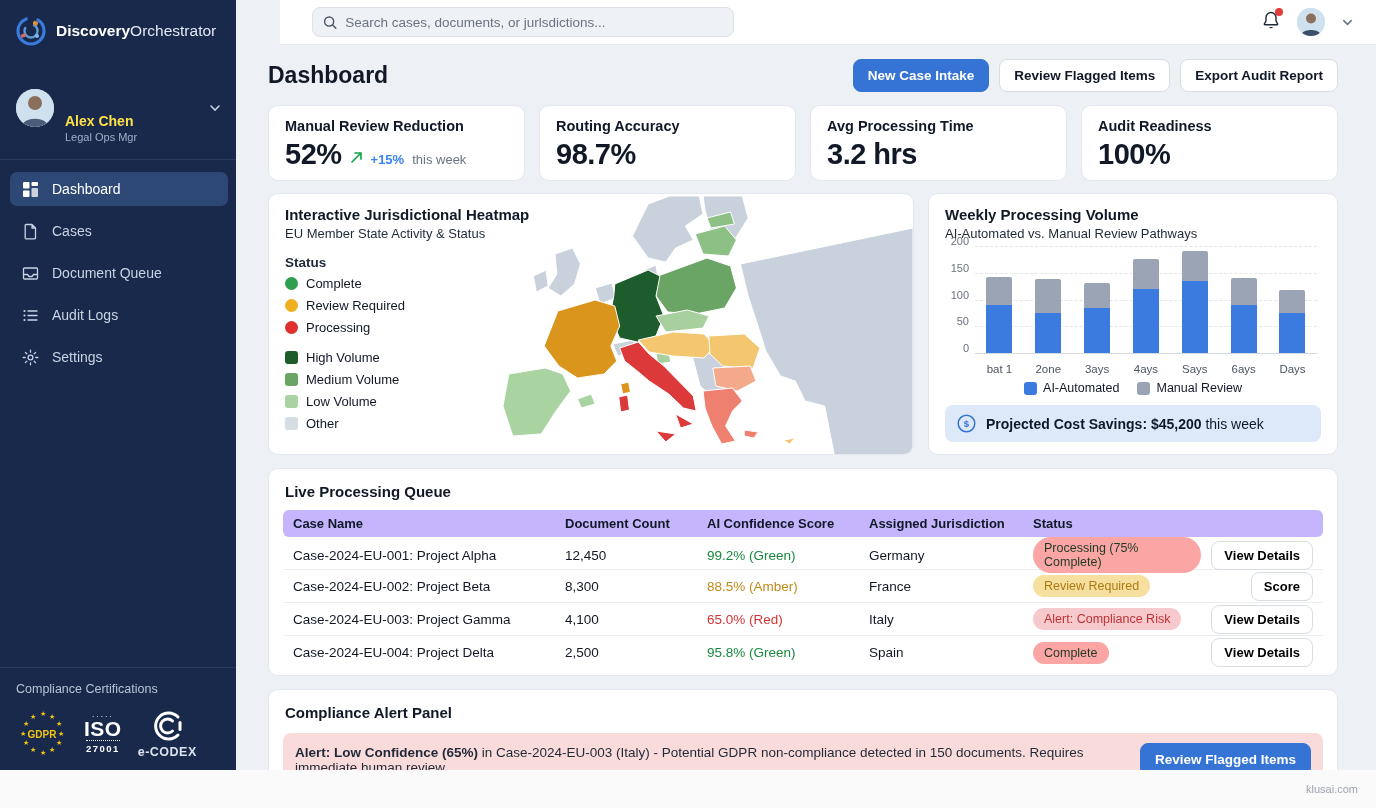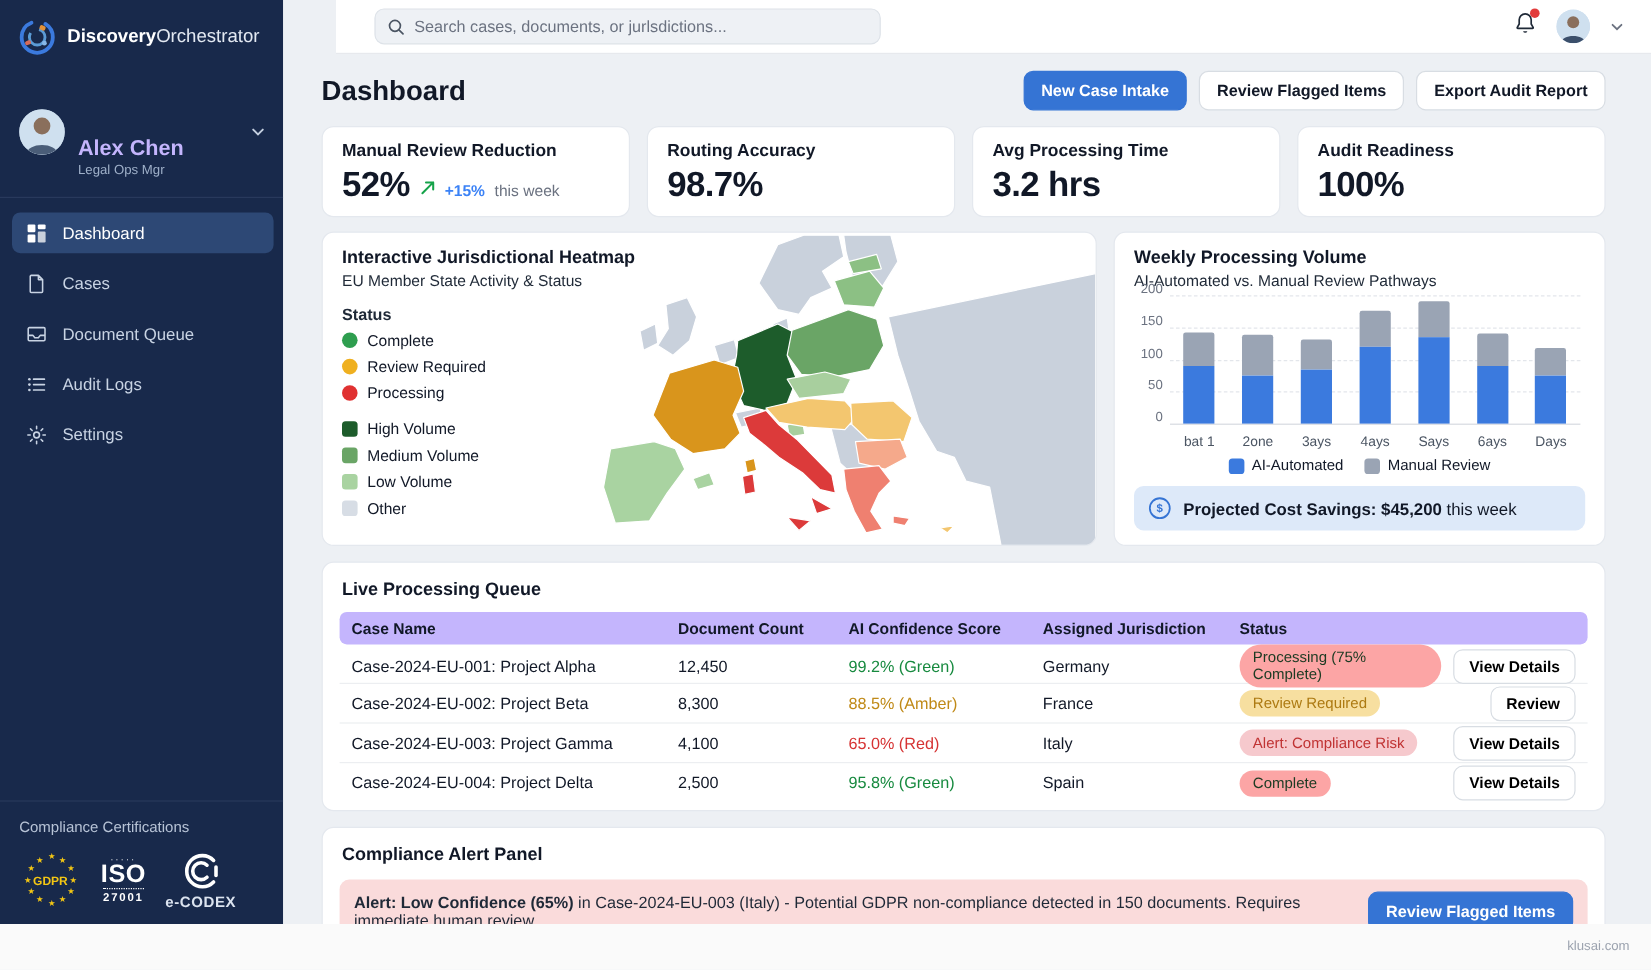--- a/index.html
+++ b/index.html
@@ -11,21 +11,21 @@
   
   .sidebar { width:236px; background:#18294b; color:#dbe3ef; display:flex; flex-direction:column; flex-shrink:0; }
   .brand { display:flex; align-items:center; gap:10px; padding:16px 14px 12px 16px; }
   .brand-logo { width:30px; height:30px; flex-shrink:0; }
   .brand-text { font-size:15.5px; color:#fff; white-space:nowrap; }
   .brand-text b { font-weight:700; }
   .brand-text span { font-weight:400; color:#e3e9f2; }
   .user-row { display:flex; align-items:center; gap:11px; padding:14px 14px 16px 16px; border-bottom:1px solid #28395c; }
   .avatar { width:38px; height:38px; border-radius:50%; background:#cfe0ef; overflow:hidden; flex-shrink:0; }
   .user-meta { flex:1; }
-  .user-name { font-size:18px; font-weight:700; color:#c4b5fd;margin-top:41px; }
+  .user-name { font-size:14px; font-weight:700; color:#fde047;margin-top:41px; }
   .user-role { font-size:11px; color:#9fb0c9; margin-top:2px; }
   .user-chevron { color:#c3cedf; }
   .nav { padding:12px 8px 0 10px; flex:1; }
   .nav-item { display:flex; align-items:center; gap:13px; height:34px; padding:0 12px; border-radius:7px; margin-bottom:8px; font-size:14px; color:#c8d3e3; cursor:pointer; }
   .nav-item.active { background:#2d4875; color:#fff; }
   .nav-item svg { flex-shrink:0; }
   .certs { border-top:1px solid #28395c; padding:14px 16px 10px 16px; }
   .certs-label { font-size:12.5px; color:#b7c3d6; margin-bottom:12px; }
   .certs-row { display:flex; align-items:center; gap:16px; }
   .cert-badge { display:flex; flex-direction:column; align-items:center; color:#fff; }
@@ -481,21 +481,21 @@
             <div>Germany</div>
             <div><span class="pill pill-green">Processing (75% Complete)</span></div>
             <div class="q-action"><button class="btn-sm">View Details</button></div>
           </div>
           <div class="q-row">
             <div>Case-2024-EU-002: Project Beta</div>
             <div>8,300</div>
             <div class="conf-amber">88.5% (Amber)</div>
             <div>France</div>
             <div><span class="pill pill-amber">Review Required</span></div>
-            <div class="q-action"><button class="btn-sm">Review</button></div>
+            <div class="q-action"><button class="btn-sm">Score</button></div>
           </div>
           <div class="q-row">
             <div>Case-2024-EU-003: Project Gamma</div>
             <div>4,100</div>
             <div class="conf-red">65.0% (Red)</div>
             <div>Italy</div>
             <div><span class="pill pill-red">Alert: Compliance Risk</span></div>
             <div class="q-action"><button class="btn-sm">View Details</button></div>
           </div>
           <div class="q-row">

